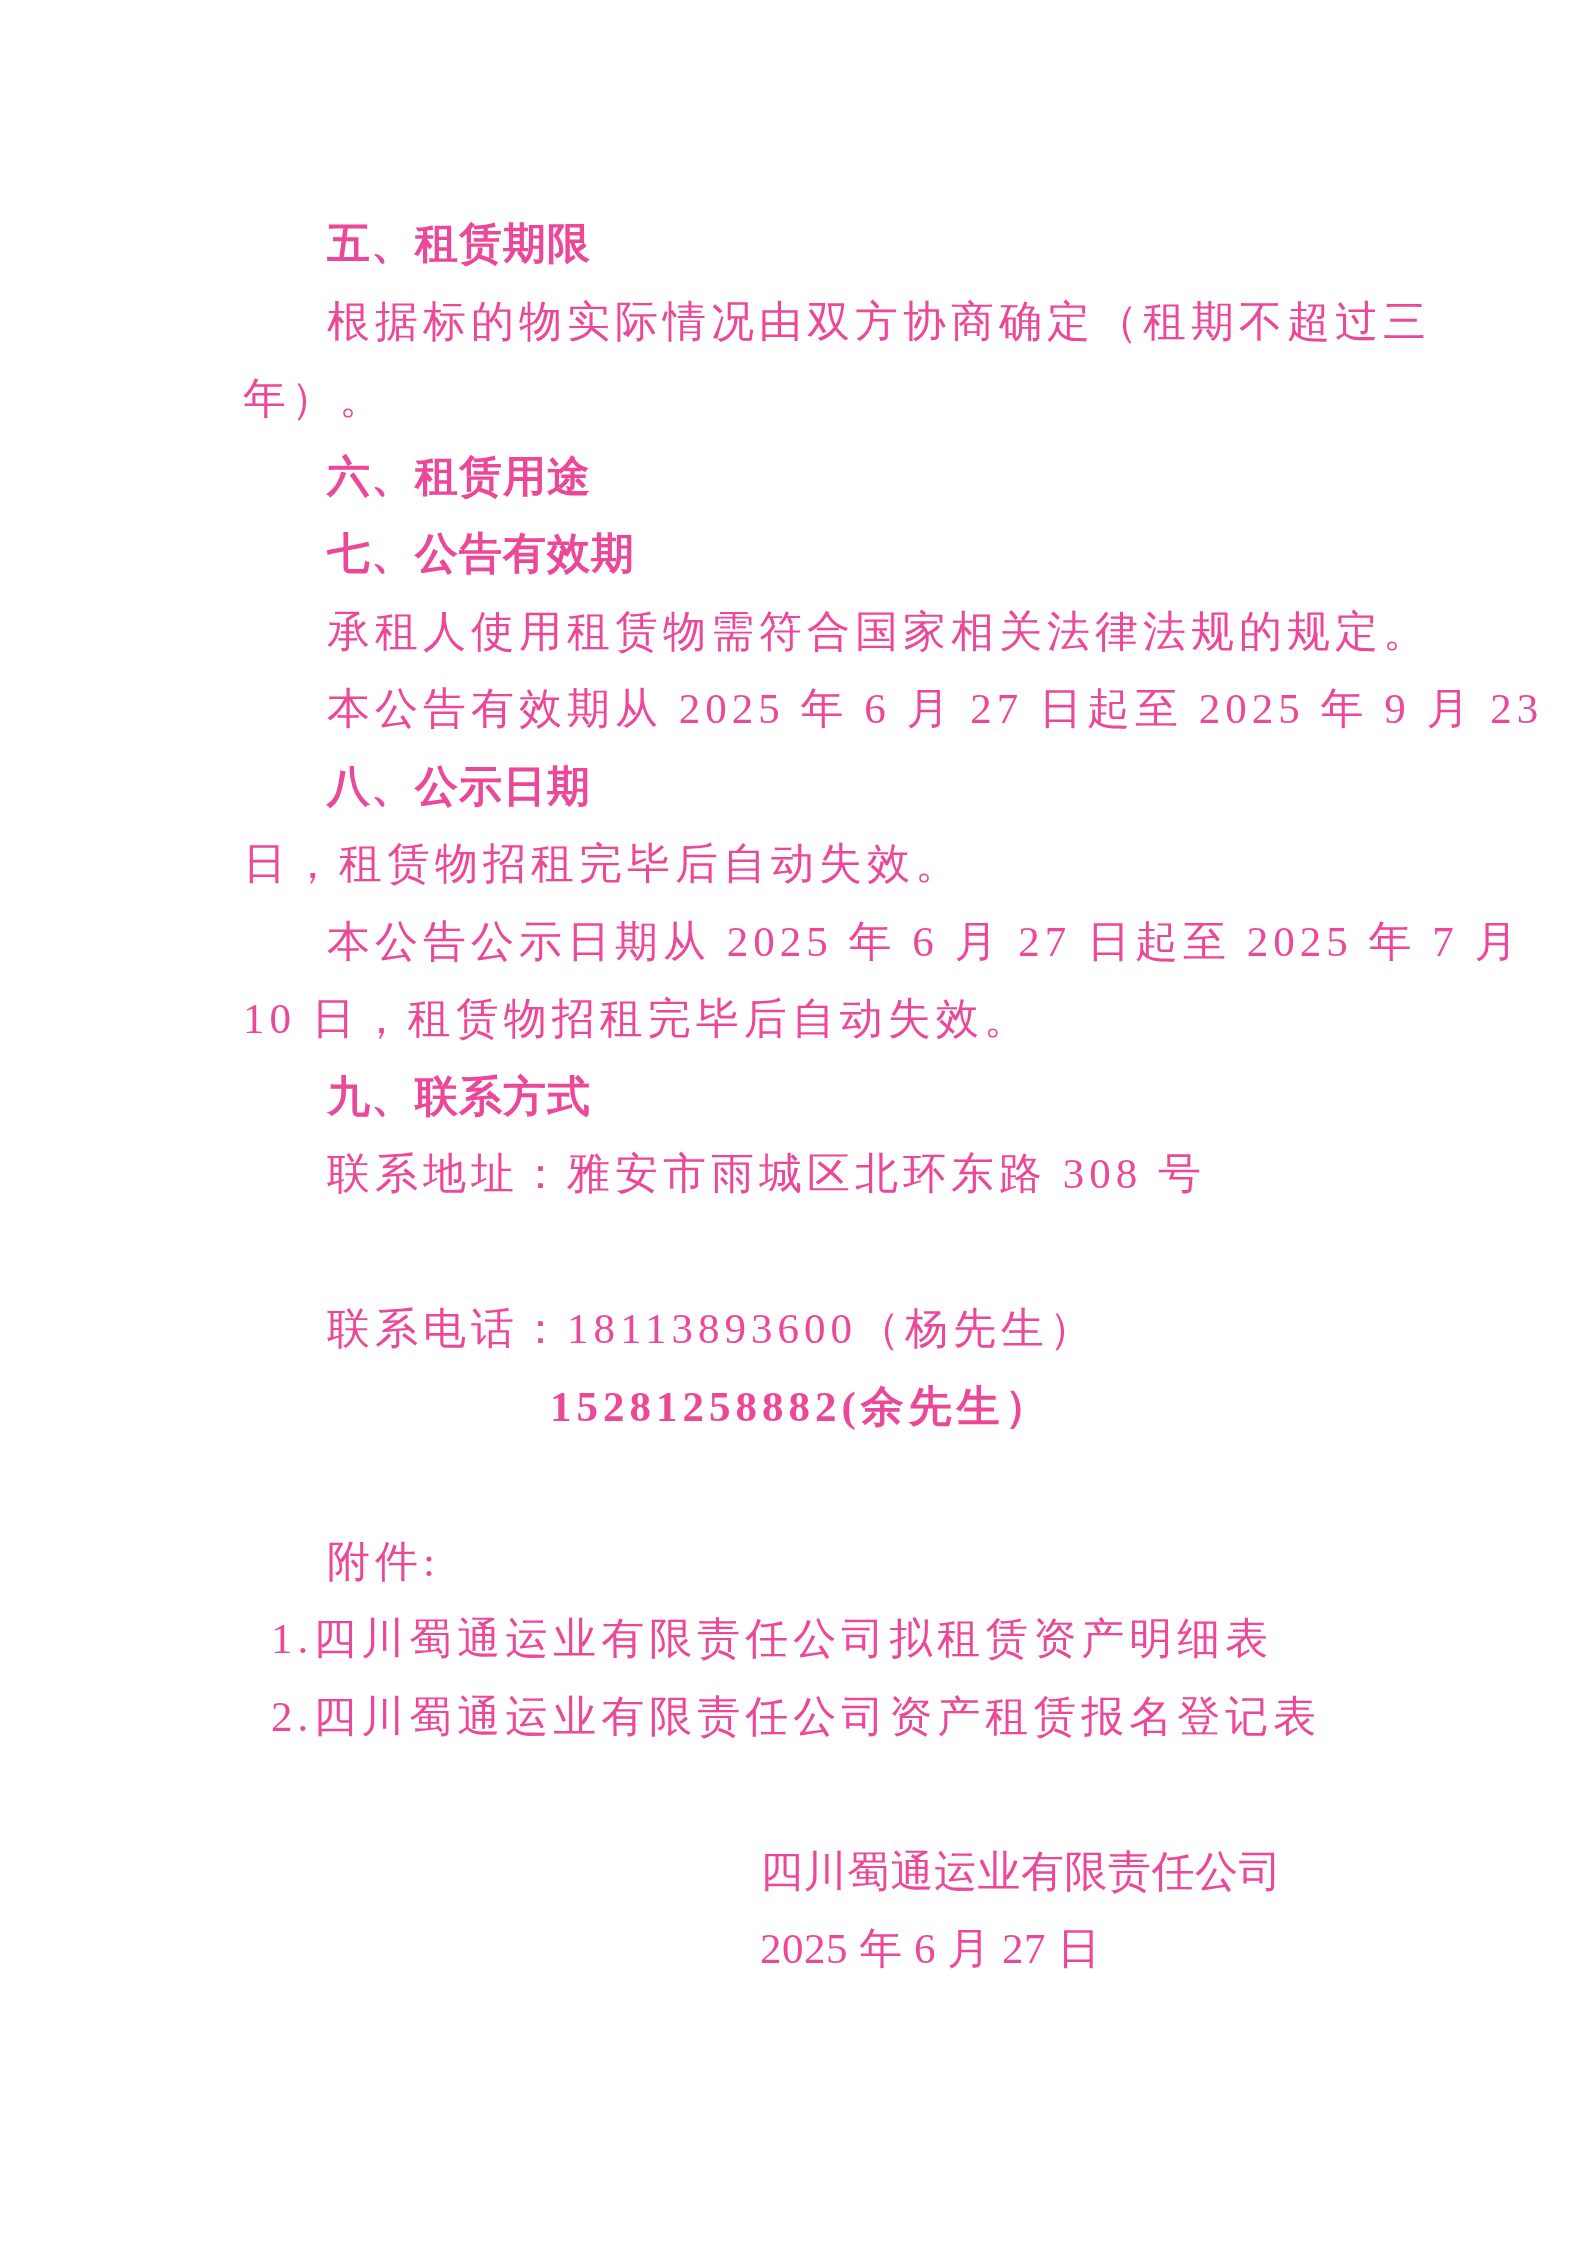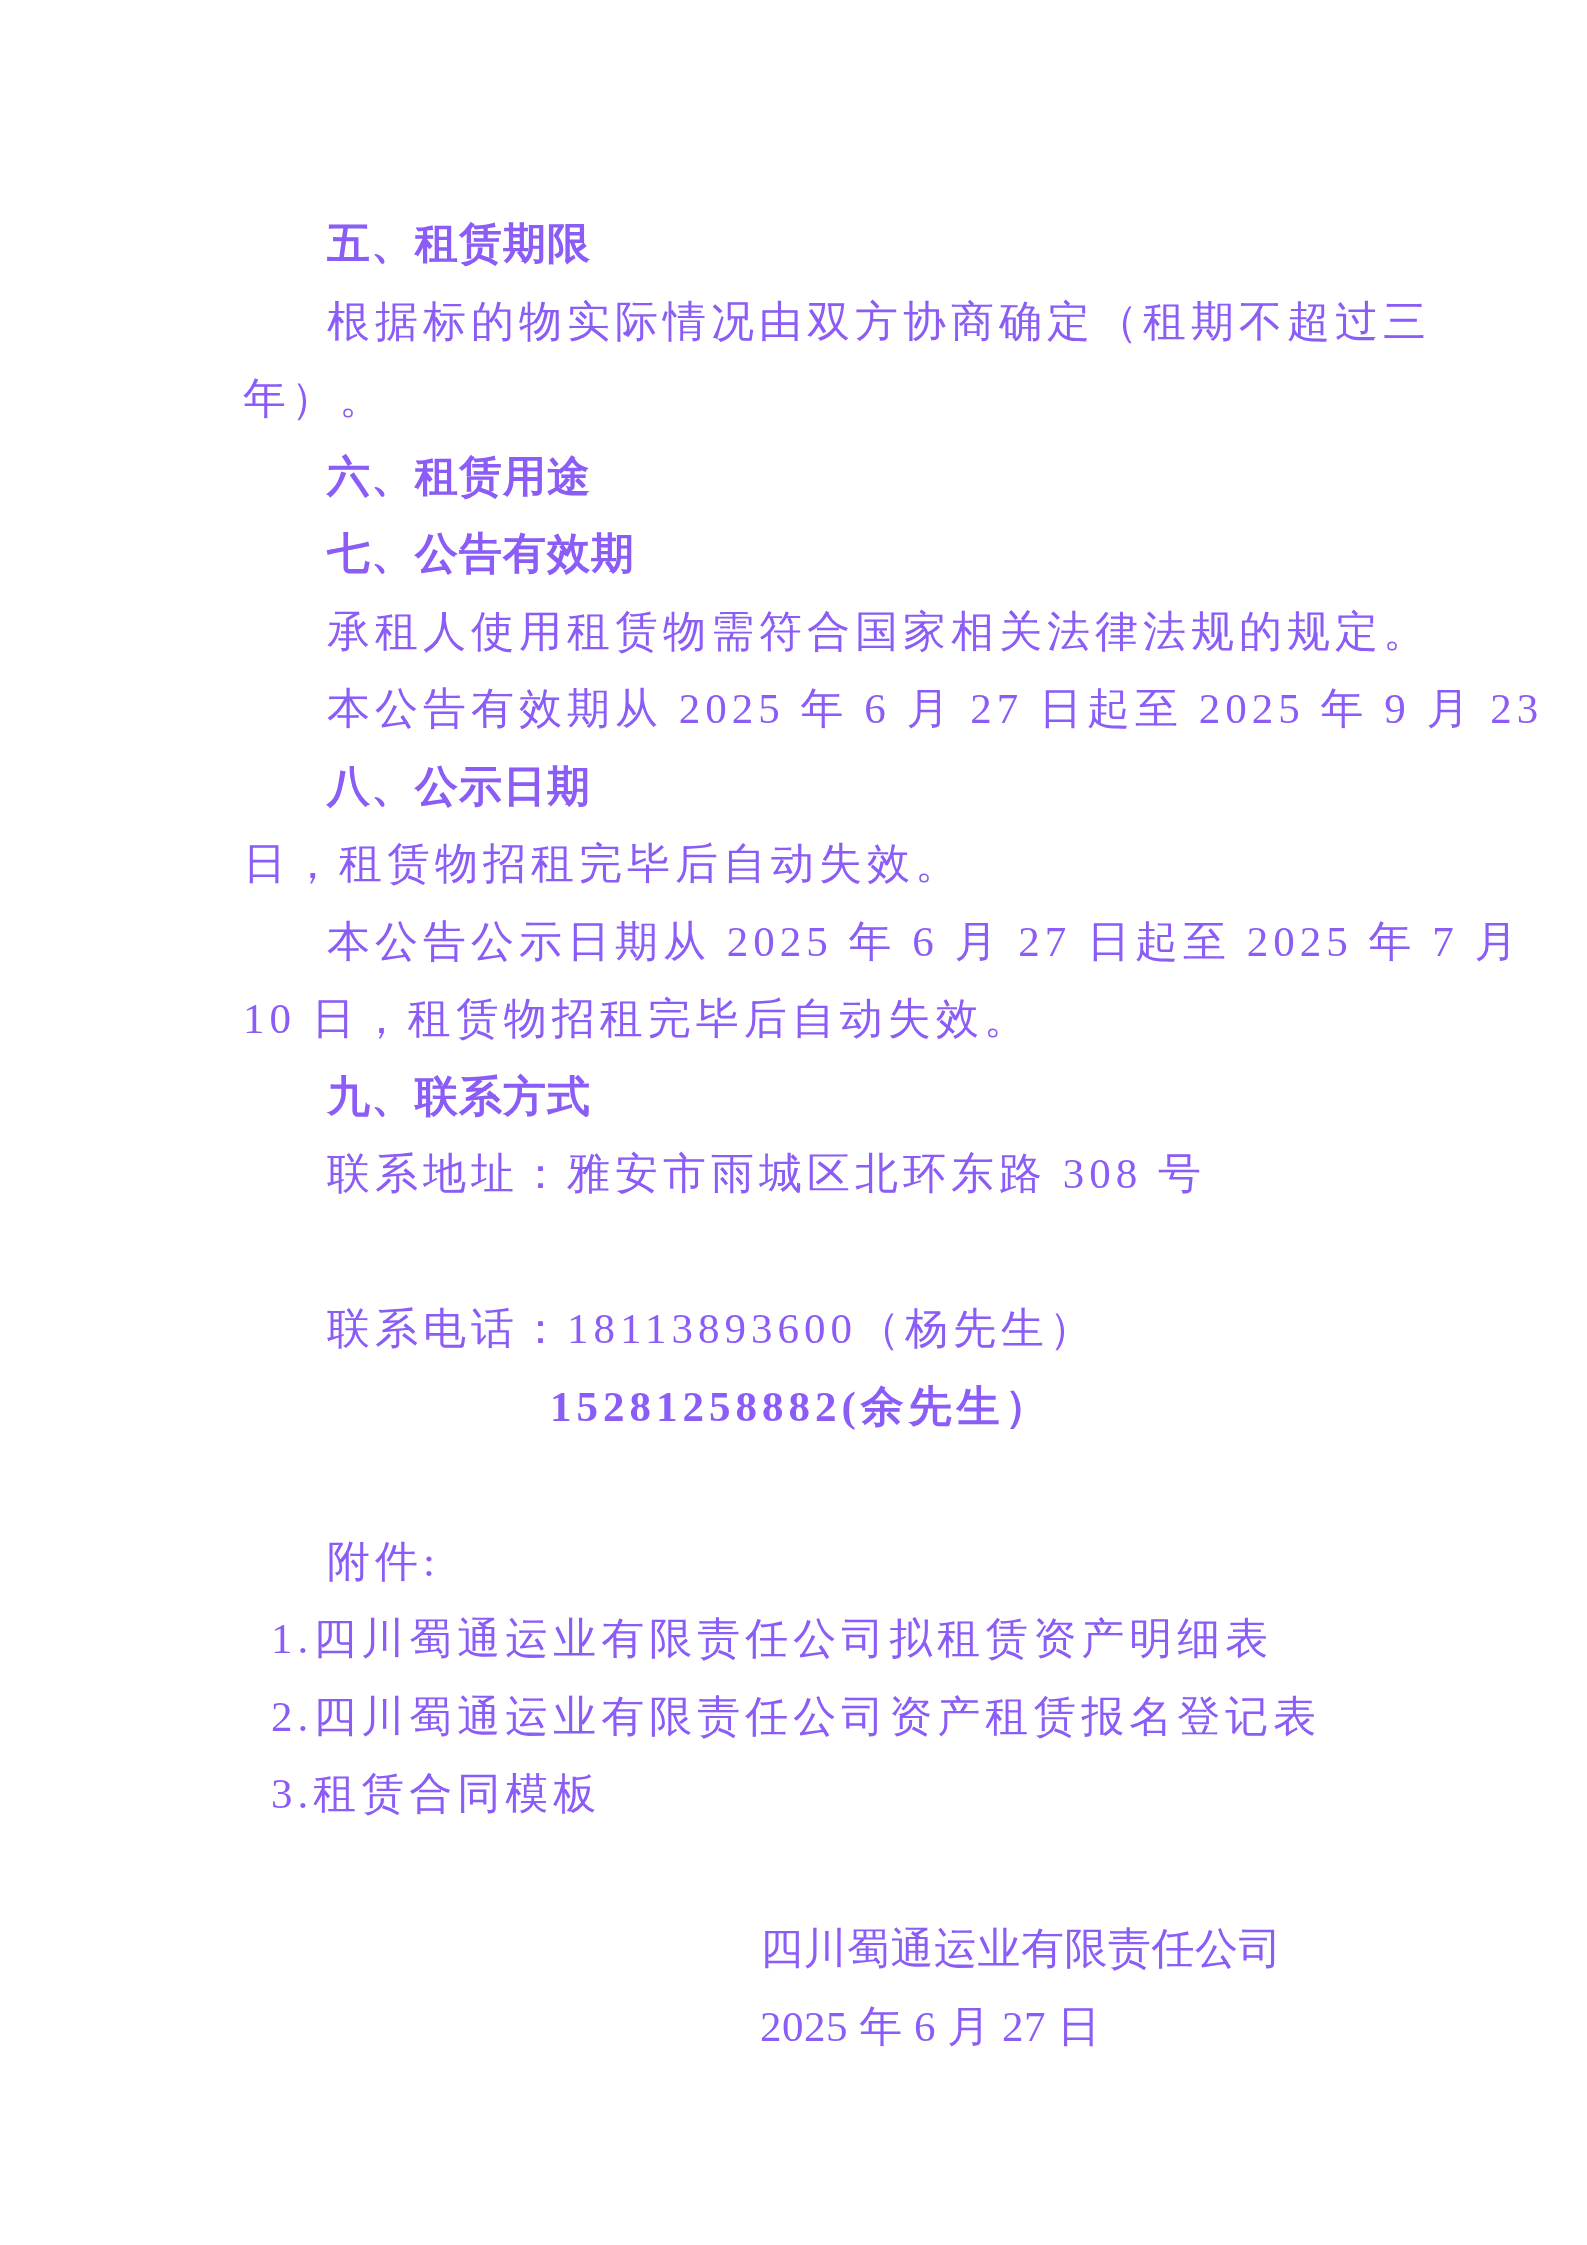--- a/index.html
+++ b/index.html
@@ -1,21 +1,21 @@
 <!DOCTYPE html>
 <html><head>
 <meta charset="utf-8">
 <style>
   html, body { margin: 0; padding: 0; background: #ffffff; }
   .page {
     position: relative;
     width: 1587px;
     height: 2245px;
     background: #ffffff;
-    color: #8b5cf6;
+    color: #ec4899;
     box-sizing: border-box;
     padding: 205px 243px 0 243px;
     overflow: hidden;
     font-family: "Liberation Serif", "DejaVu Serif", serif;
   }
   .ln {
     height: 77.5px;
     line-height: 77.5px;
     white-space: nowrap;
     font-size: 43px;
@@ -63,20 +63,19 @@
   <div class="blank"></div>
 
   <div class="ln ind2">联系电话：18113893600（杨先生）</div>
   <div class="ln ind-phone">15281258882(余先生）</div>
 
   <div class="blank"></div>
 
   <div class="ln ind2">附件:</div>
   <div class="ln ind-item">1.四川蜀通运业有限责任公司拟租赁资产明细表</div>
   <div class="ln ind-item">2.四川蜀通运业有限责任公司资产租赁报名登记表</div>
-  <div class="ln ind-item">3.租赁合同模板</div>
 
   <div class="blank"></div>
 
   <div class="ln sign">四川蜀通运业有限责任公司</div>
   <div class="ln sign">2025 年 6 月 27 日</div>
 
 </div>
 
 </body></html>

